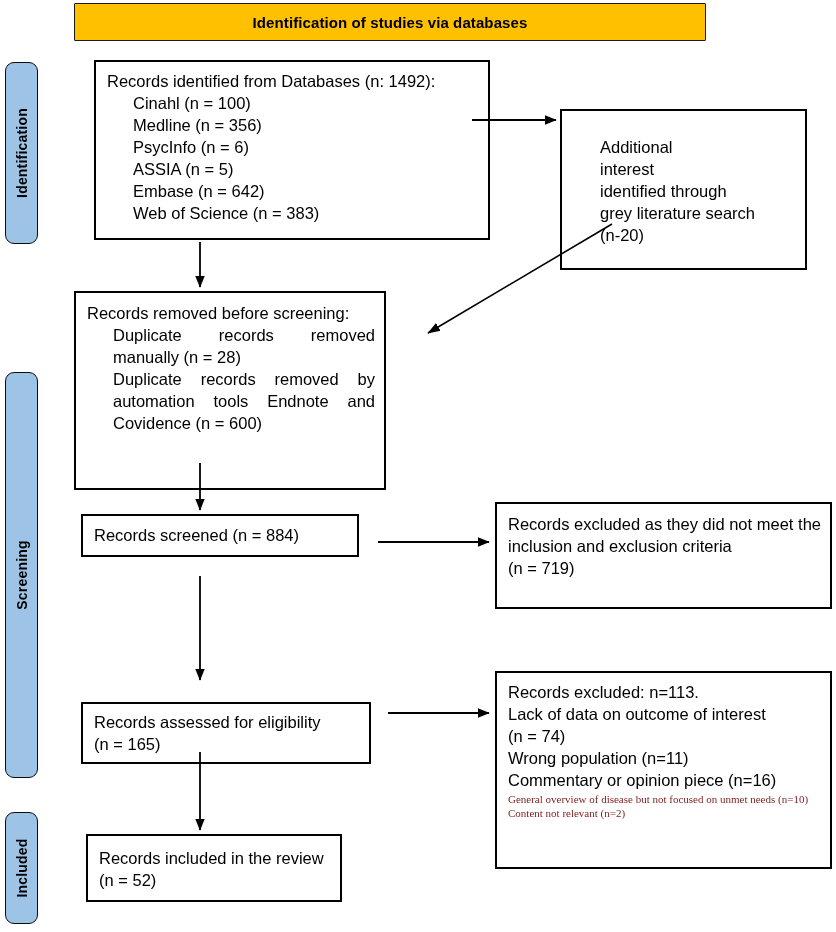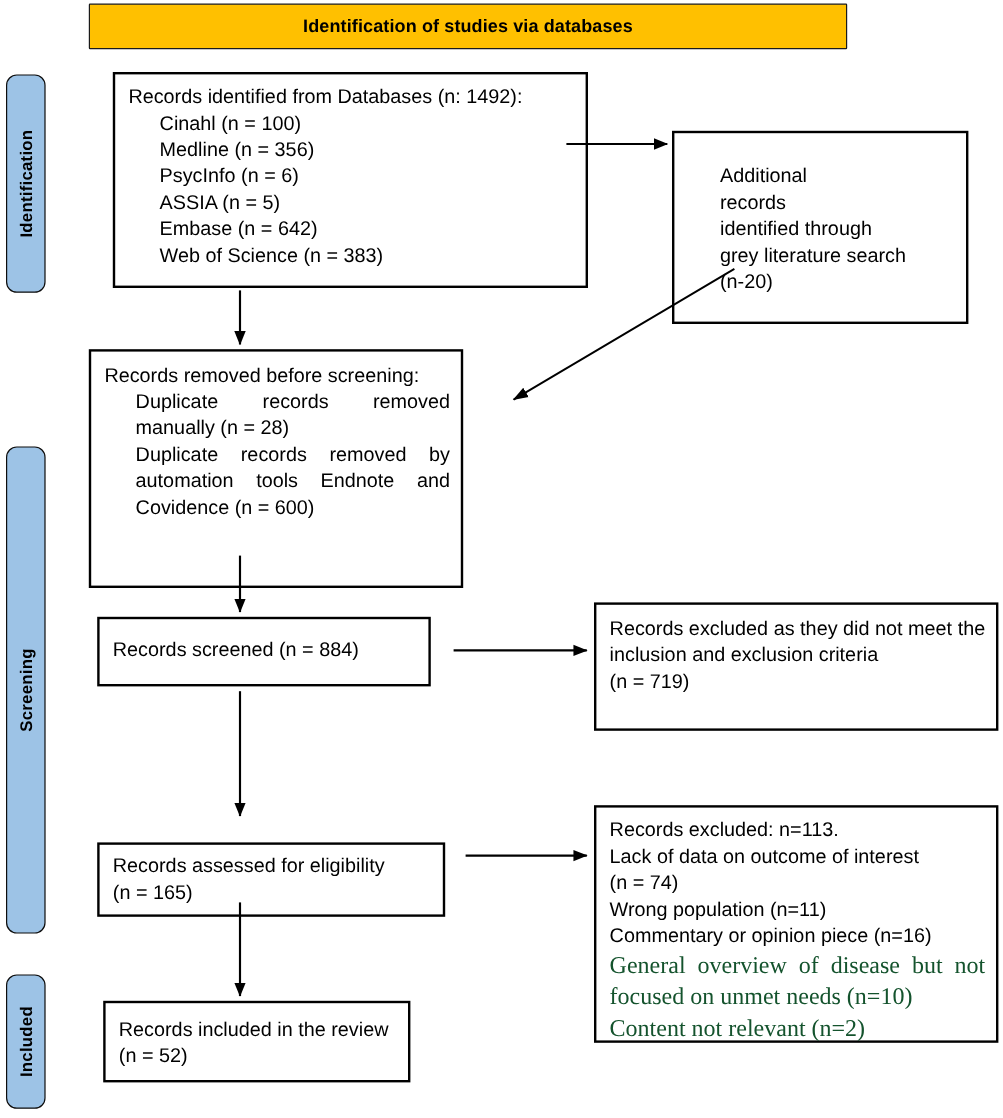--- a/index.html
+++ b/index.html
@@ -75,22 +75,22 @@
   }
   .indent1 {
     padding-left: 26px;
   }
   .indent-hang {
     padding-left: 26px;
     text-indent: 0;
   }
   .greyserif {
     font-family: "Liberation Serif", serif;
-    color: #14532d;
-    font-size: 20px;
+    color: #7f1d1d;
+    font-size: 11px;
     line-height: 1.3;
   }
   .greyserif.just {
     text-align: justify;
     text-align-last: left;
   }
 
   
   #connectors {
     position: absolute;
@@ -127,33 +127,33 @@
     <div class="line indent1">Cinahl (n = 100)</div>
     <div class="line indent1">Medline (n = 356)</div>
     <div class="line indent1">PsycInfo (n = 6)</div>
     <div class="line indent1">ASSIA (n = 5)</div>
     <div class="line indent1">Embase (n = 642)</div>
     <div class="line indent1">Web of Science (n = 383)</div>
   </div>
 
   <div class="flow-box" style="left:560px; top:61px; width:247px; height:161px; padding-left:38px; padding-top:26px;margin-top:48px;">
     <div class="line">Additional</div>
-    <div class="line">records</div>
+    <div class="line">interest</div>
     <div class="line">identified through</div>
     <div class="line">grey literature search</div>
     <div class="line">(n-20)</div>
   </div>
 
   <div class="flow-box justify" style="left:74px; top:291px; width:312px; height:199px; padding-top:10px;">
     <div class="line">Records removed before screening:</div>
     <div class="line indent-hang">Duplicate records removed manually (n = 28)</div>
     <div class="line indent-hang">Duplicate records removed by automation tools Endnote and Covidence (n = 600)</div>
   </div>
 
-  <div class="flow-box" style="left:81px; top:514px; width:278px; height:58px; display:flex; align-items:center;">
+  <div class="flow-box" style="left:81px; top:514px; width:278px; height:43px; display:flex; align-items:center;">
     <div class="line">Records screened (n = 884)</div>
   </div>
 
   <div class="flow-box justify" style="left:495px; top:502px; width:337px; height:107px; padding-top:10px;">
     <div class="line">Records excluded as they did not meet the inclusion and exclusion criteria</div>
     <div class="line" style="text-align:center;">(n = 719)</div>
   </div>
 
   <div class="flow-box justify" style="left:81px; top:684px; width:290px; height:62px; padding-top:8px;margin-top:18px;">
     <div class="line">Records assessed for eligibility</div>

